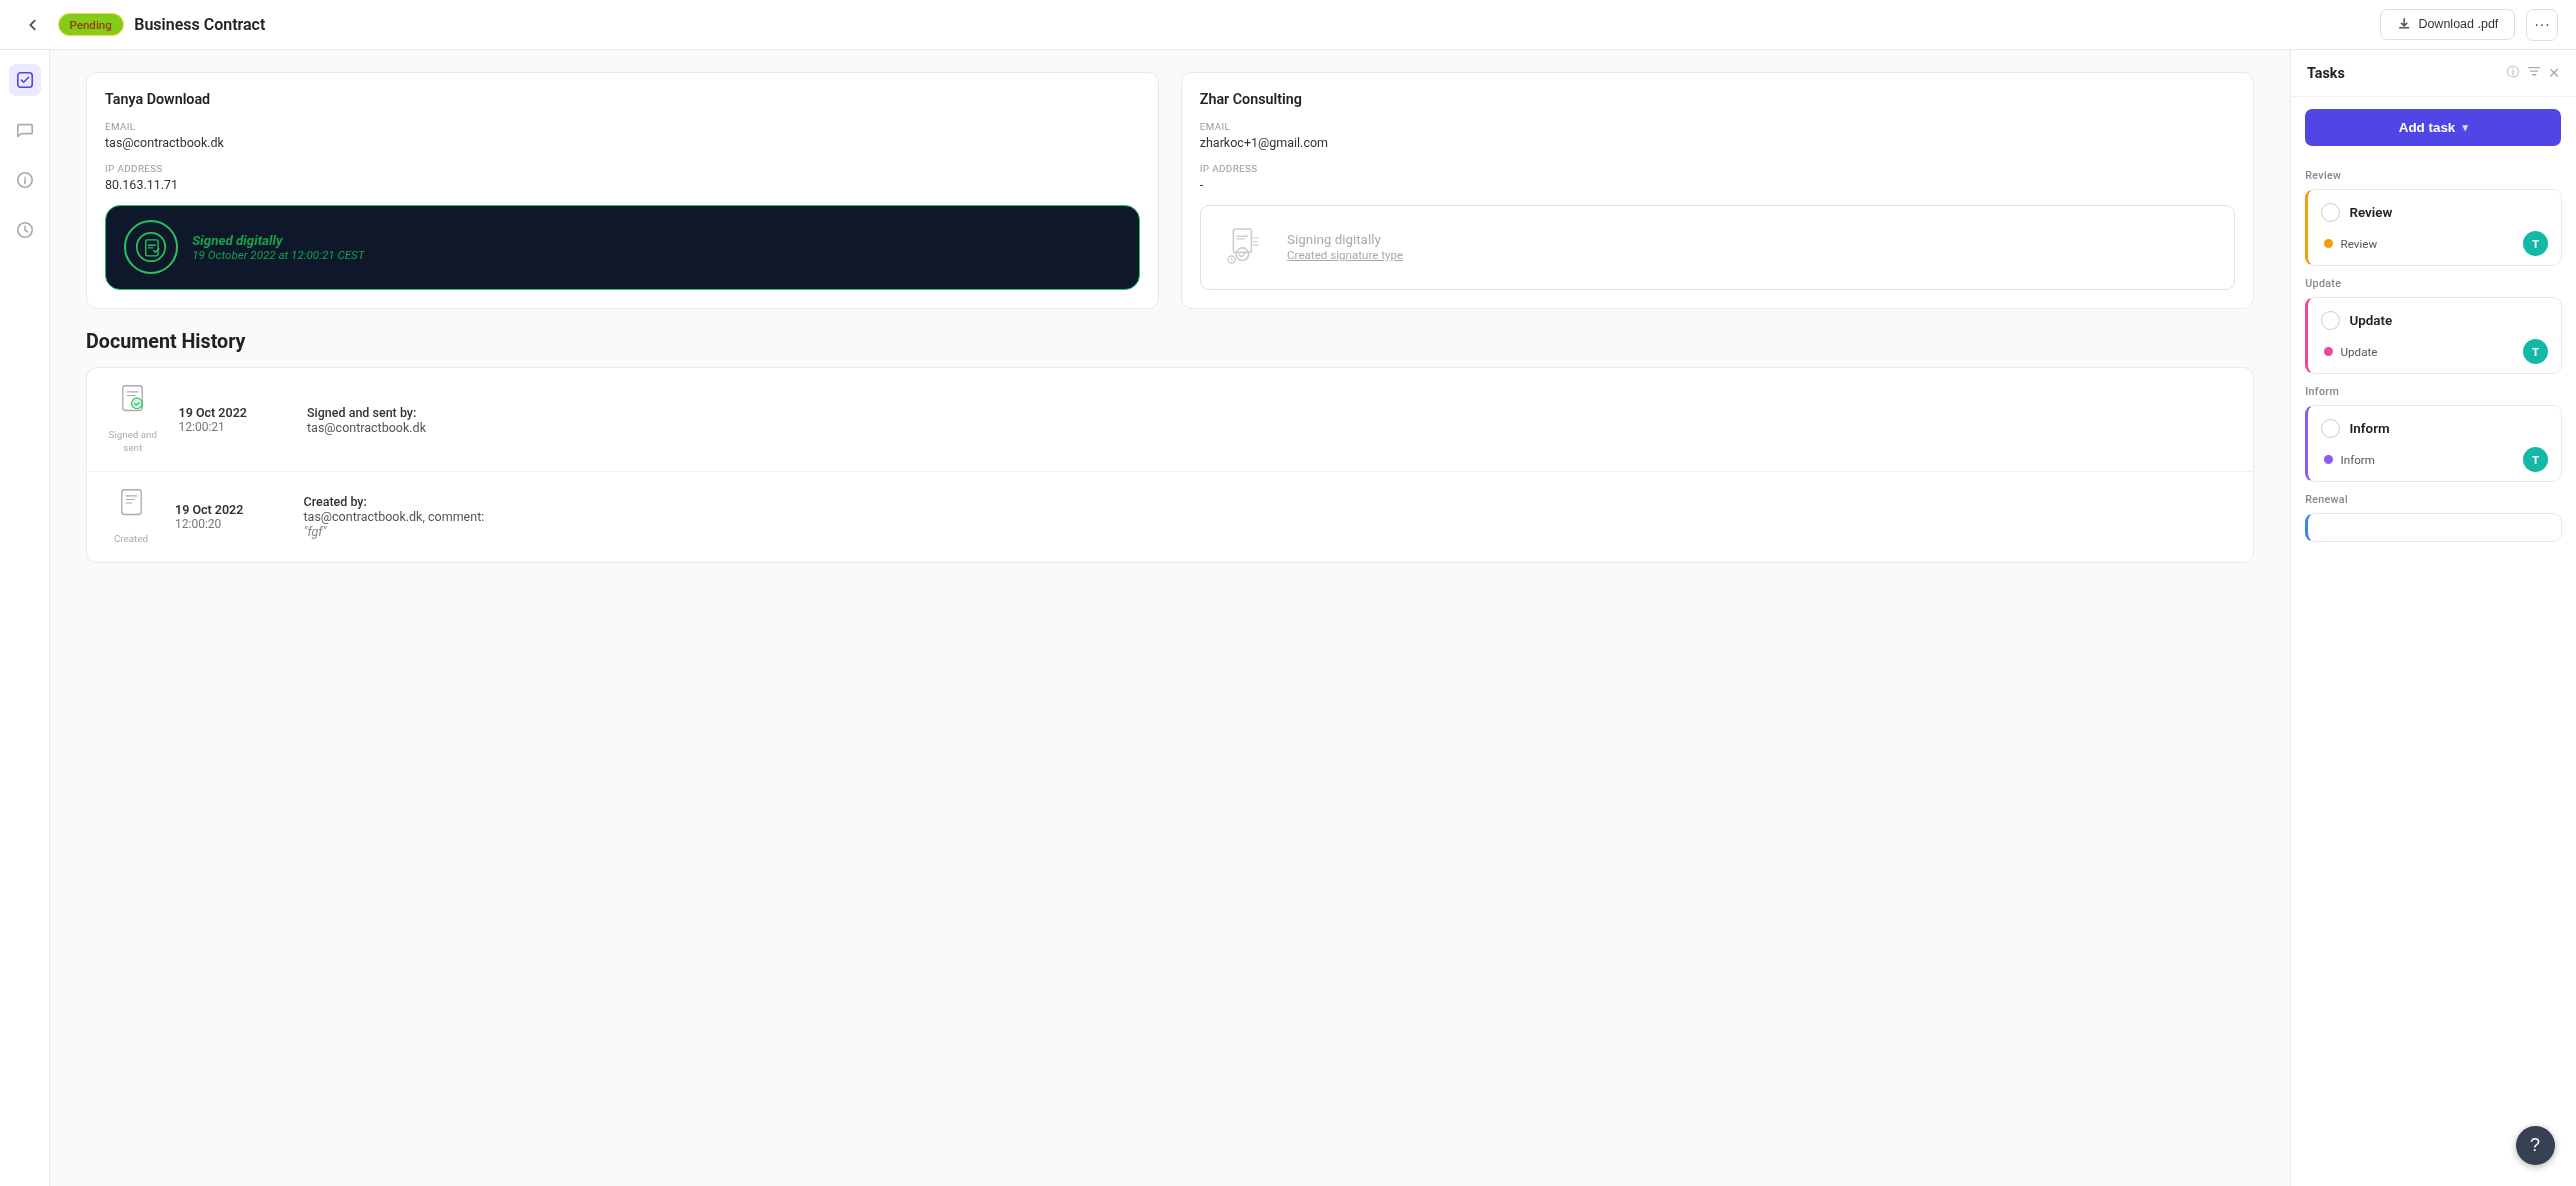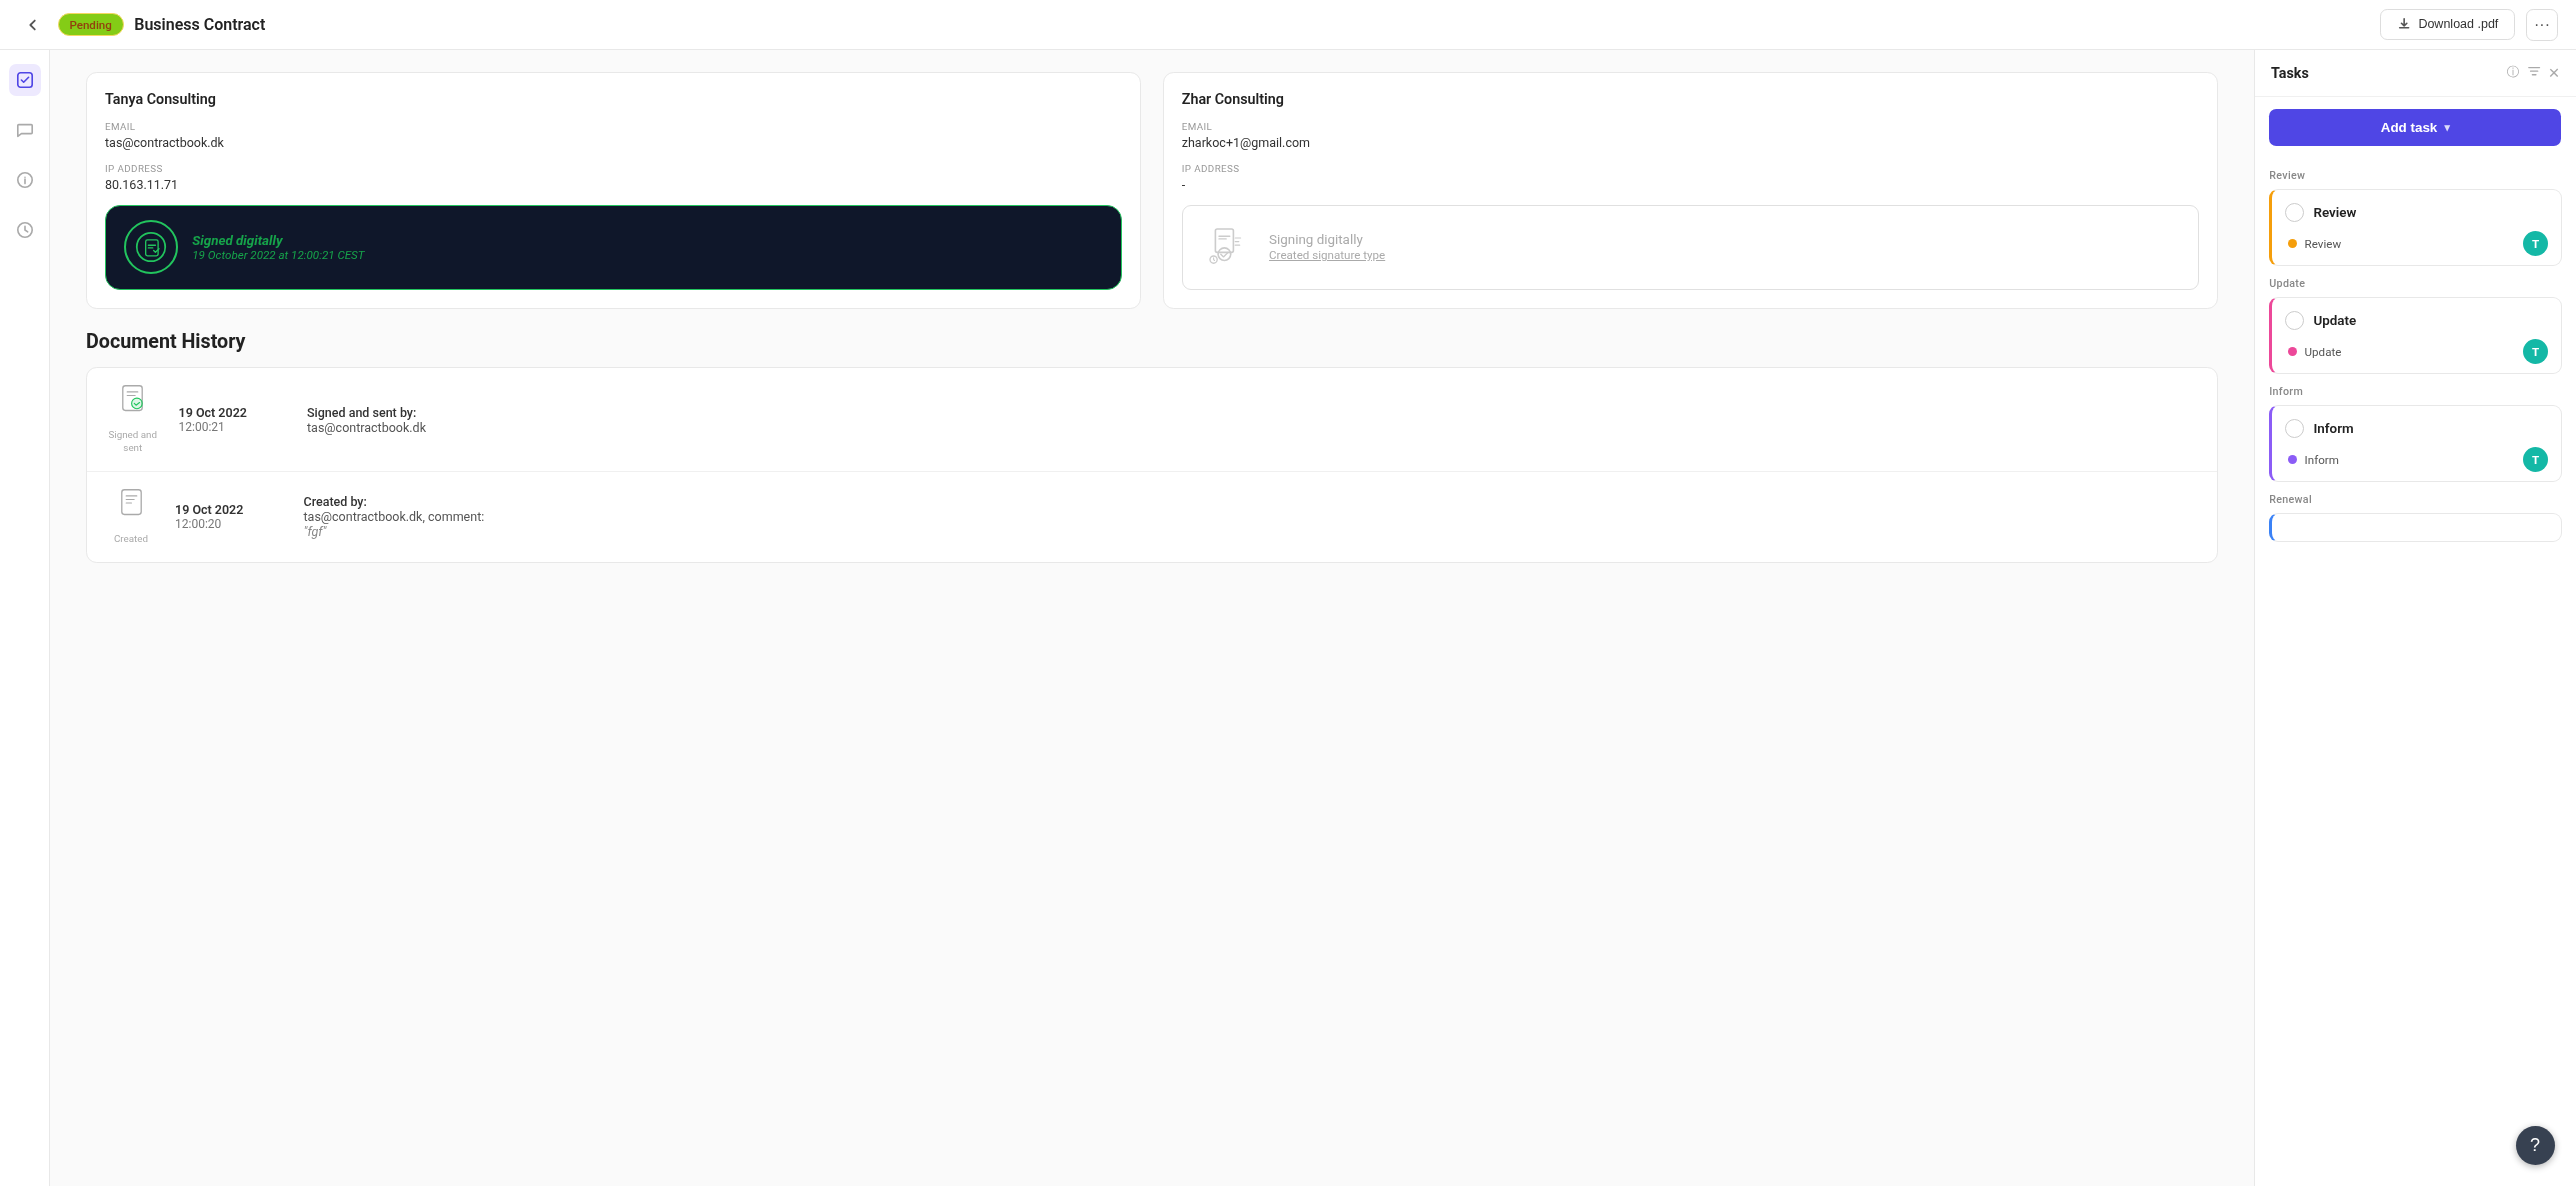--- a/index.html
+++ b/index.html
@@ -263,21 +263,21 @@
     .history-desc .by-email {
       color: #555;
     }
     .history-desc .comment {
       color: #888;
       font-style: italic;
     }
 
     
     .right-panel {
-      width: 322px;
+      width: 286px;
       background: #fff;
       border-left: 0.9px solid #e8e8e8;
       display: flex;
       flex-direction: column;
       flex-shrink: 0;
       overflow: hidden;
     }
     .right-panel-header {
       display: flex;
       align-items: center;
@@ -464,21 +464,21 @@
           <path d="M10 6v4l3 2" stroke="#aaa" stroke-width="1.8" stroke-linecap="round"></path>
         </svg>
       </div>
     </div>
 
     <div class="content-area">
 
       <div class="signatories-row">
 
         <div class="signatory-card">
-          <div class="signatory-name">Tanya Consulting</div>
+          <div class="signatory-name">Tanya Download</div>
           <div class="field-label">Email</div>
           <div class="field-value">tas@contractbook.dk</div>
           <div class="field-label">IP Address</div>
           <div class="field-value">80.163.11.71</div>
           <div class="signed-box">
             <div class="signed-icon-circle">
               <svg width="32" height="32" viewBox="0 0 36 36" fill="none">
                 <circle cx="18" cy="18" r="16" stroke="#22c55e" stroke-width="2"></circle>
                 <rect x="12" y="10" width="14" height="18" rx="2" stroke="#22c55e" stroke-width="1.5"></rect>
                 <path d="M15 16h8M15 19h5" stroke="#22c55e" stroke-width="1.5" stroke-linecap="round"></path>

